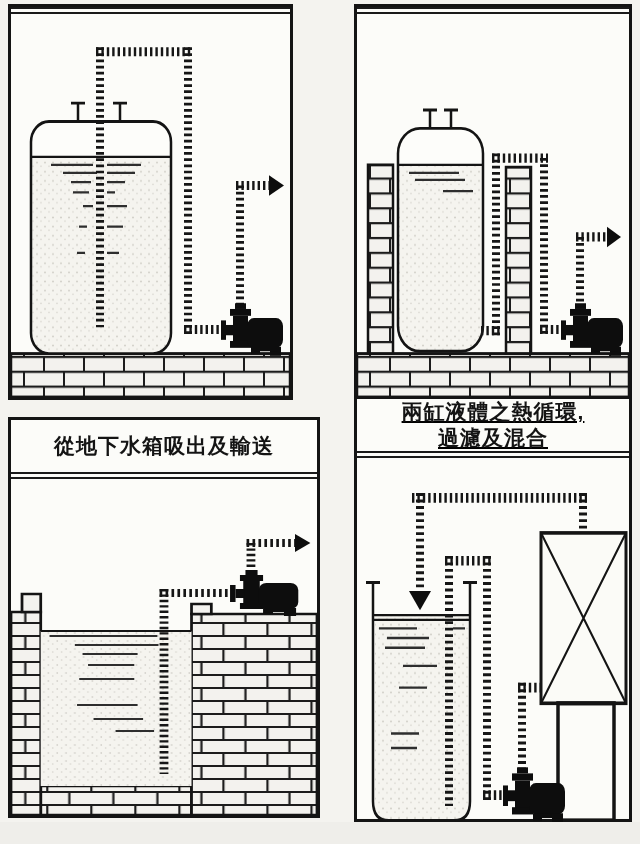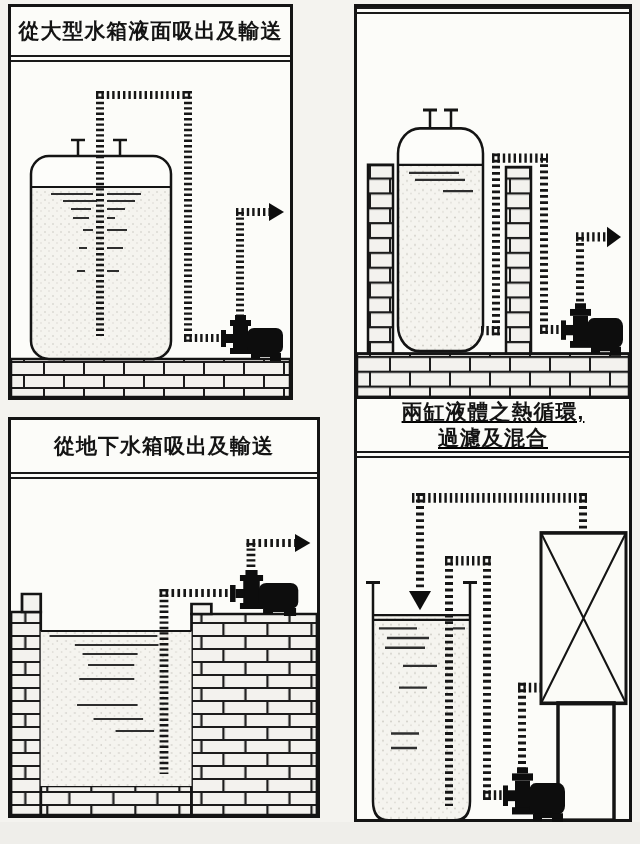--- a/index.html
+++ b/index.html
@@ -72,21 +72,20 @@
     <clipPath id="clip-t2">
         <rect x="41" y="100" width="85" height="195" rx="22"></rect>
       </clipPath>
     <clipPath id="clip-t4">
         <path d="M16,103 L16,284 Q16,300 32,300 L97,300 Q113,300 113,284 L113,103 Z"></path>
       </clipPath>
   </defs>
 </svg>
 
 <section class="panel" id="p1">
-  <h2 class="panel-head">從大型水箱液面吸出及輸送</h2>
   <div class="rule"></div>
   <figure class="diagram">
     <svg viewBox="0 0 279 335" preserveAspectRatio="none">
       <g>
         <rect x="0" y="297" width="279" height="38" fill="url(#brick)" stroke="#141414" stroke-width="2.5"></rect>
       </g>
       <g>
         <rect x="20" y="94" width="140" height="203" rx="18" fill="#fdfdfa" stroke="none"></rect>
         <rect x="20" y="125" width="140" height="172" fill="url(#stipple)" clip-path="url(#clip-t1)"></rect>
         <rect x="20" y="94" width="140" height="203" rx="18" class="ink" stroke-width="2.5"></rect>

